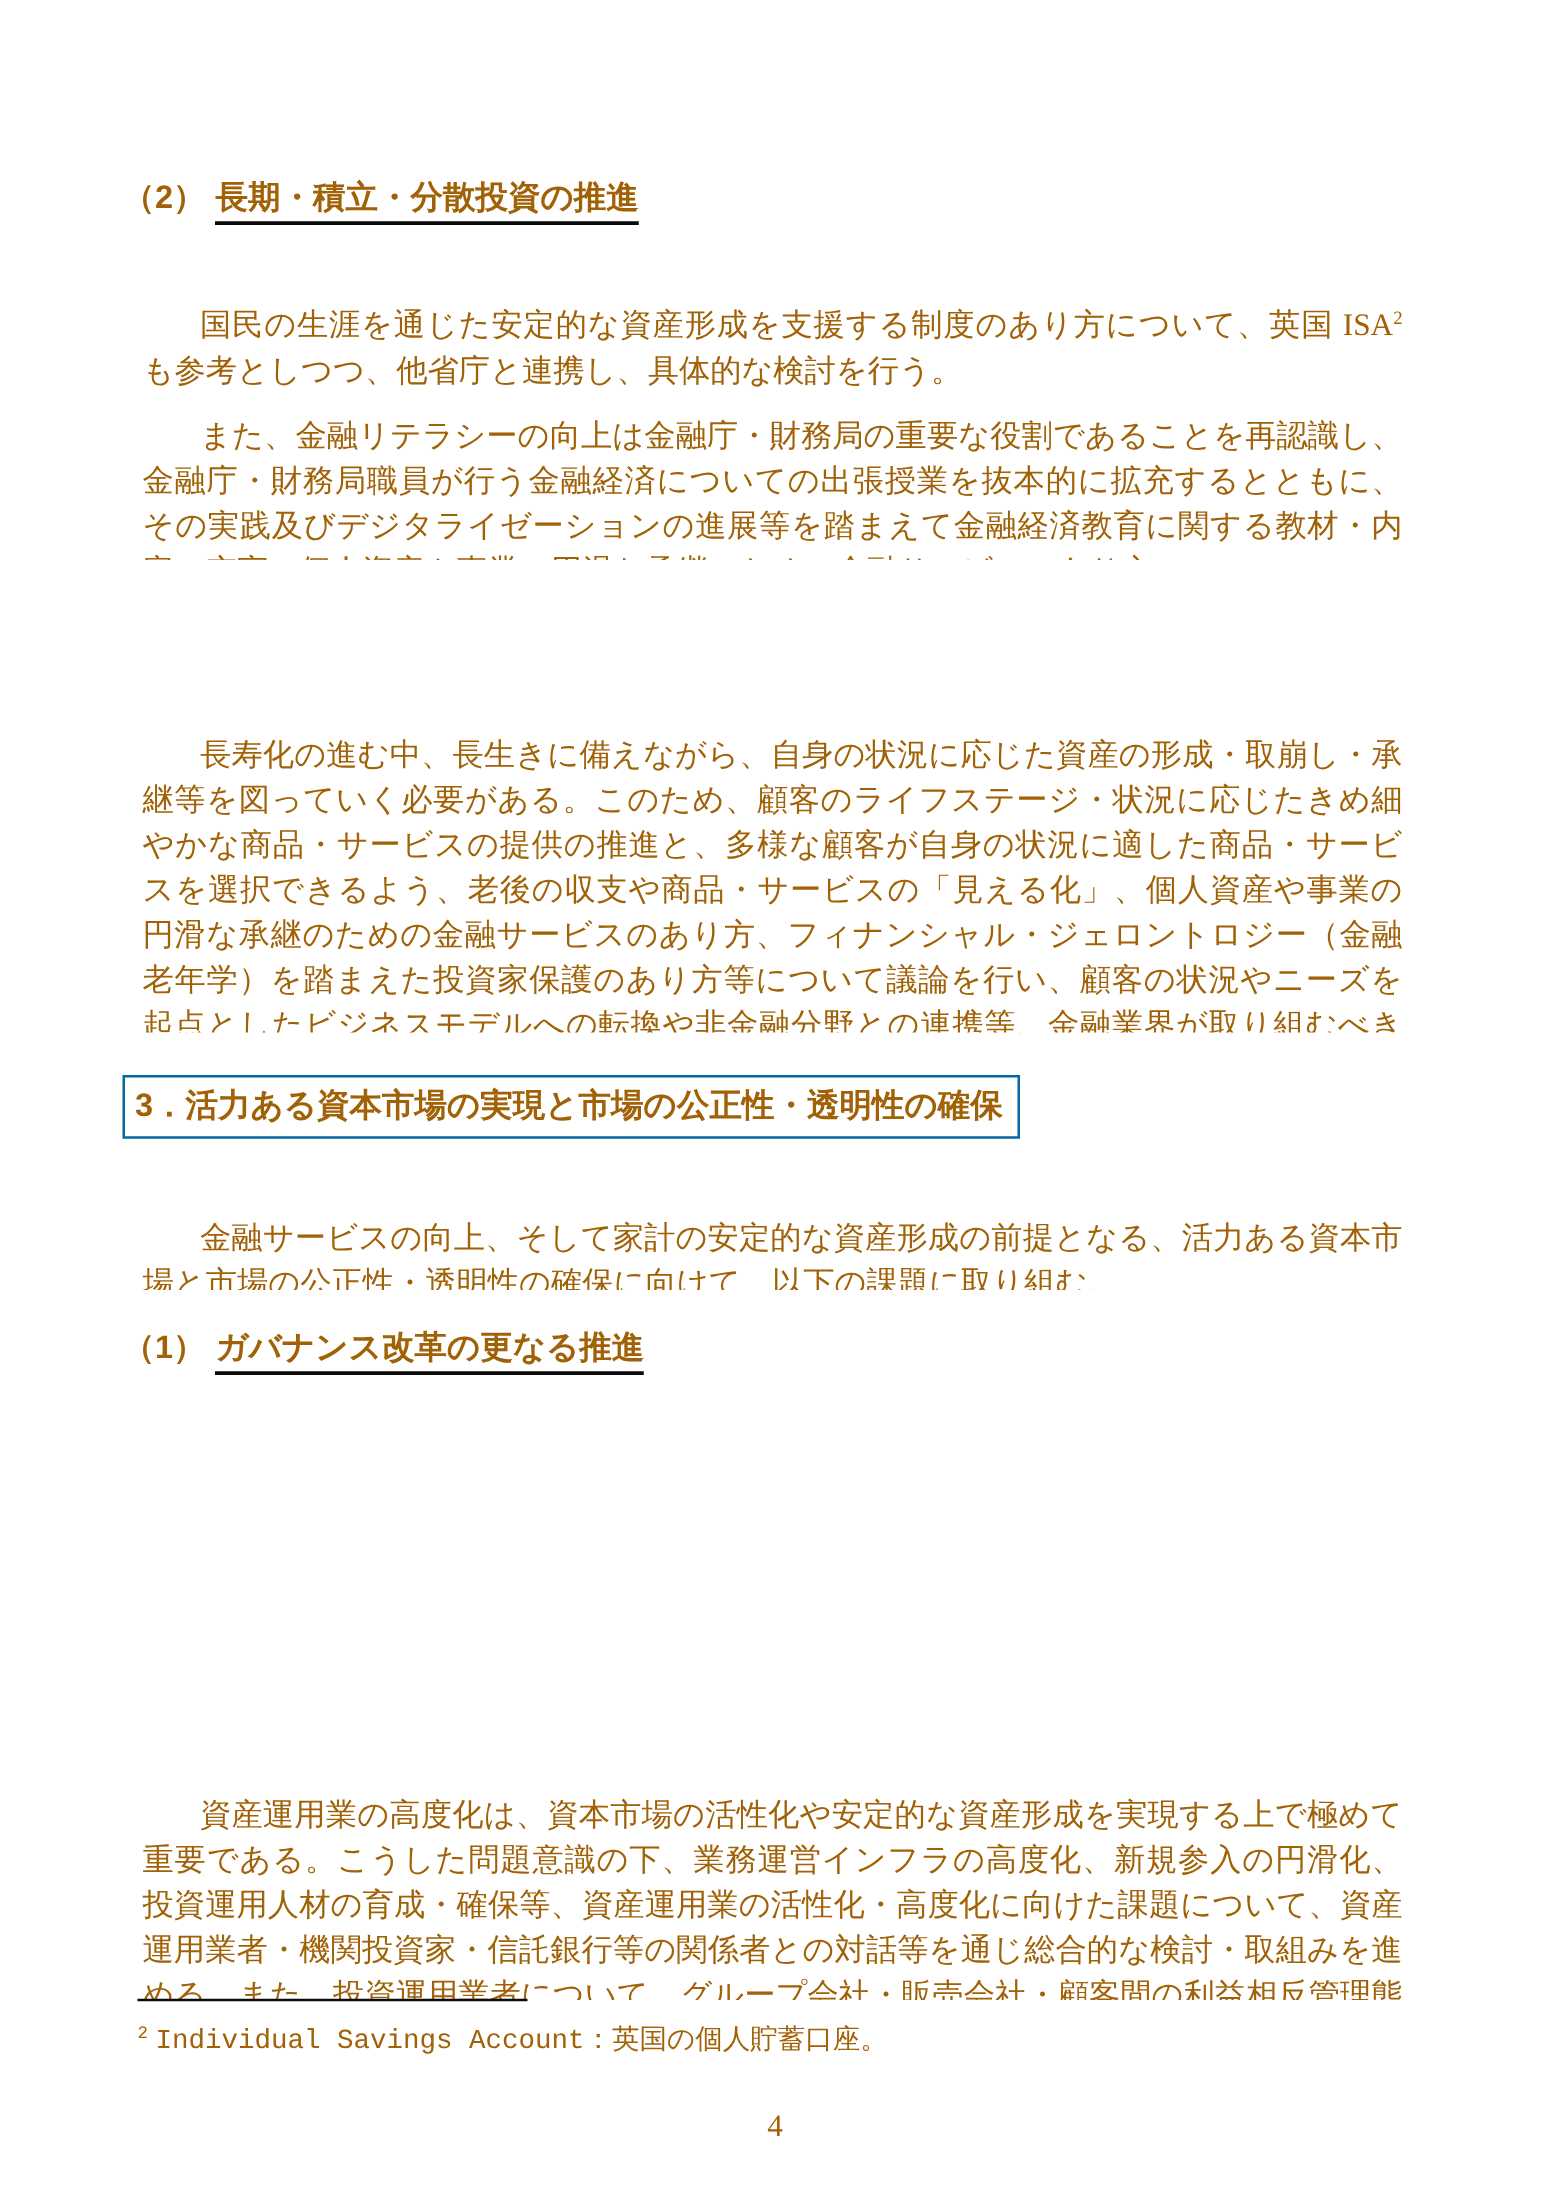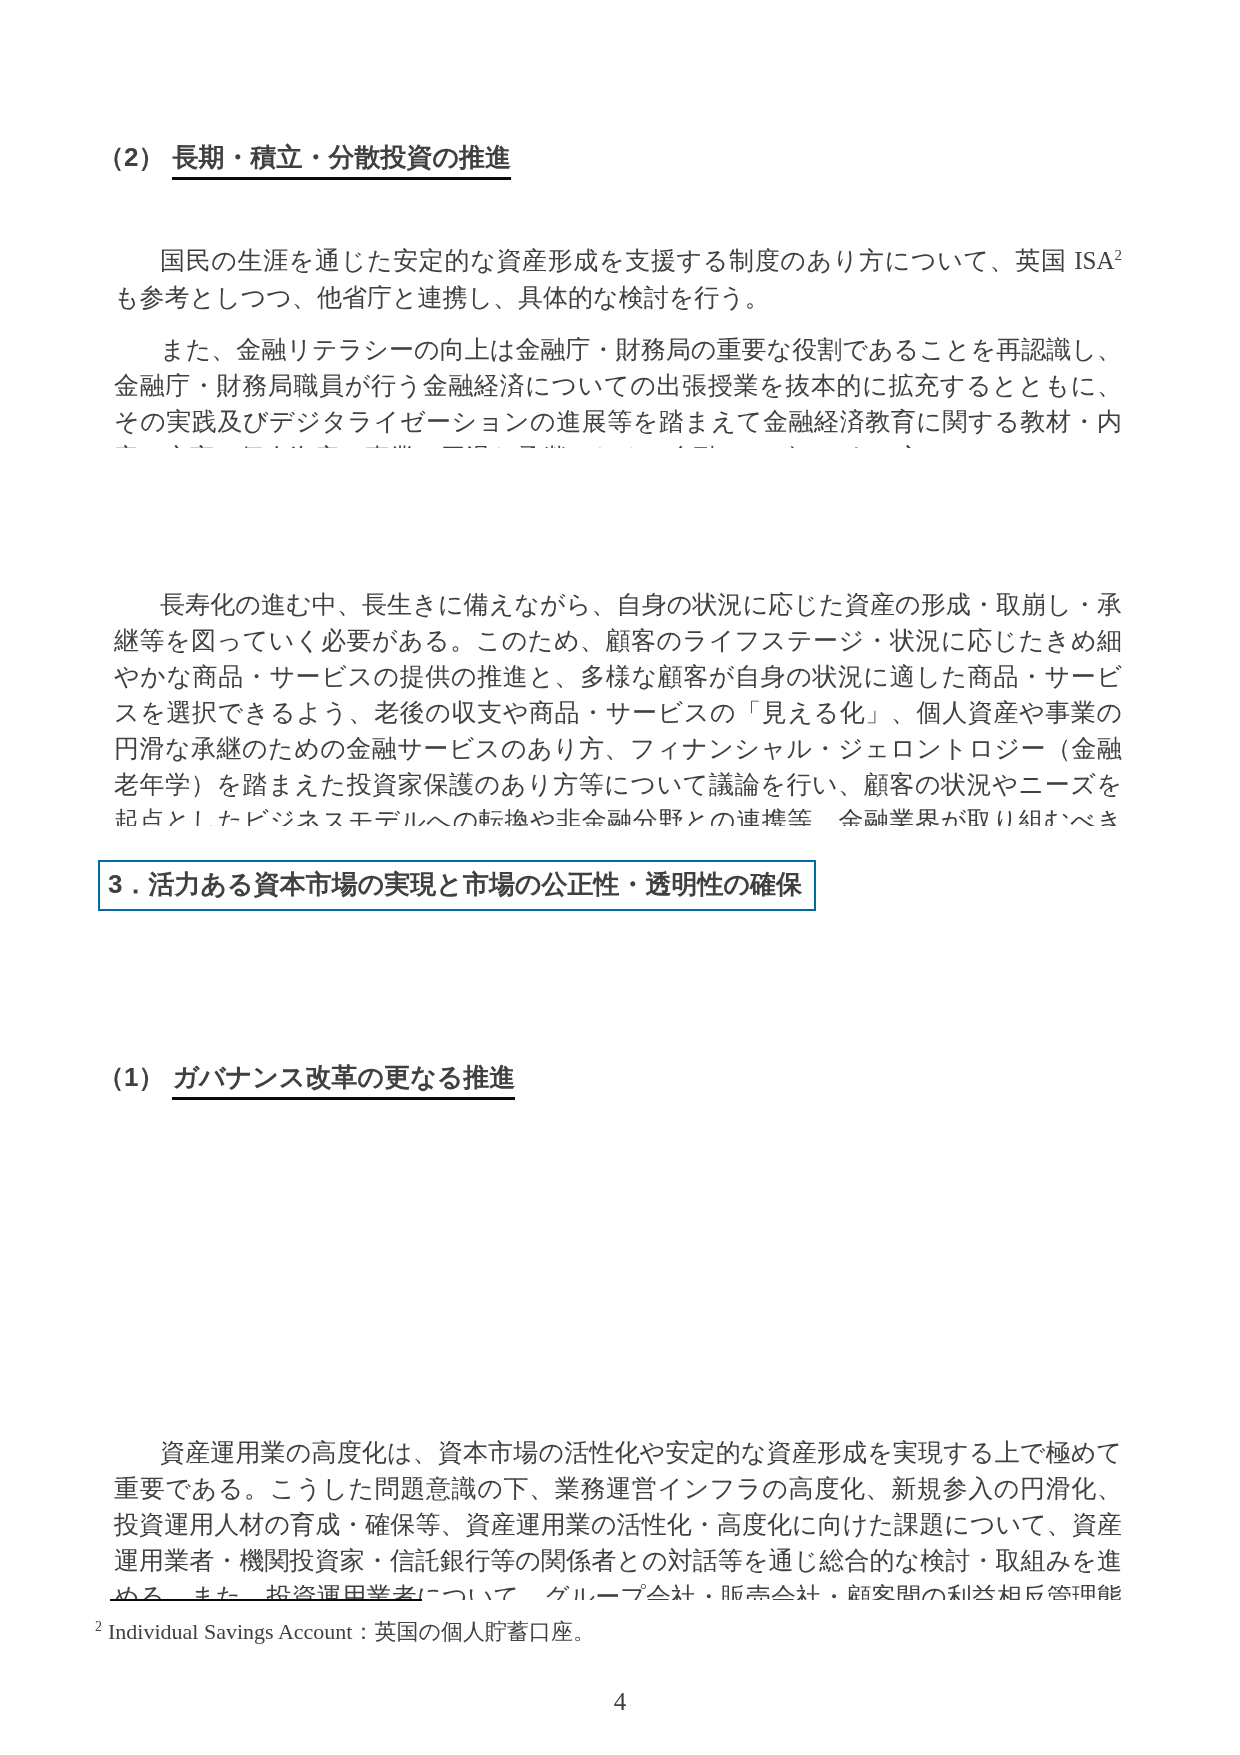--- a/index.html
+++ b/index.html
@@ -5,21 +5,21 @@
   html, body {
     margin: 0;
     padding: 0;
     background: #ffffff;
   }
   .page {
     position: relative;
     width: 1240px;
     height: 1755px;
     background: #ffffff;
-    color: #404040;
+    color: #a16207;
     font-family: "Liberation Sans", "DejaVu Sans", sans-serif;
     overflow: hidden;
   }
   .block {
     position: absolute;
     left: 98px;
     width: 1040px;
   }
   .body-text {
     font-size: 25px;
@@ -63,25 +63,25 @@
   }
   .footnote-rule {
     position: absolute;
     left: 110px;
     width: 312px;
     height: 2px;
     background: #0a0a0a;
   }
   .footnote {
     position: absolute;
-    left: 95px;
+    left: 110px;
     width: 1020px;
     font-size: 22px;
     line-height: 30px;
-    font-family: Liberation Serif, serif;
+    font-family: Liberation Mono, monospace;
   }
   .footnote .fn-marker {
     font-size: 14px;
     vertical-align: 8px;
     margin-right: 6px;
   }
   .page-number {
     position: absolute;
     left: 0;
     width: 1240px;
@@ -104,20 +104,23 @@
     <p>また、金融リテラシーの向上は金融庁・財務局の重要な役割であることを再認識し、金融庁・財務局職員が行う金融経済についての出張授業を抜本的に拡充するとともに、その実践及びデジタライゼーションの進展等を踏まえて金融経済教育に関する教材・内容の充実、個人資産や事業の円滑な承継のための金融サービスのあり方。</p>
   </div>
 
 
   <div class="block body-text" style="top:570px; height:256px;">
     <p>長寿化の進む中、長生きに備えながら、自身の状況に応じた資産の形成・取崩し・承継等を図っていく必要がある。このため、顧客のライフステージ・状況に応じたきめ細やかな商品・サービスの提供の推進と、多様な顧客が自身の状況に適した商品・サービスを選択できるよう、老後の収支や商品・サービスの「見える化」、個人資産や事業の円滑な承継のための金融サービスのあり方、フィナンシャル・ジェロントロジー（金融老年学）を踏まえた投資家保護のあり方等について議論を行い、顧客の状況やニーズを起点としたビジネスモデルへの転換や非金融分野との連携等、金融業界が取り組むべき方向性と顧客が留意すべき事項についての原則等をとりまとめる。</p>
   </div>
 
   <div class="boxed-heading" style="top:860px;">3．活力ある資本市場の実現と市場の公正性・透明性の確保</div>
 
+  <div class="block body-text" style="top:956px; height:76px;">
+    <p>金融サービスの向上、そして家計の安定的な資産形成の前提となる、活力ある資本市場と市場の公正性・透明性の確保に向けて、以下の課題に取り組む。</p>
+  </div>
 
   <div class="block heading" style="top:1060px;">
     <span class="h-num">（1）</span><span class="h-title">ガバナンス改革の更なる推進</span>
   </div>
 
 
 
   <div class="block body-text" style="top:1418px; height:182px;">
     <p>資産運用業の高度化は、資本市場の活性化や安定的な資産形成を実現する上で極めて重要である。こうした問題意識の下、業務運営インフラの高度化、新規参入の円滑化、投資運用人材の育成・確保等、資産運用業の活性化・高度化に向けた課題について、資産運用業者・機関投資家・信託銀行等の関係者との対話等を通じ総合的な検討・取組みを進める。また、投資運用業者について、グループ会社・販売会社・顧客間の利益相反管理態勢、運用力を高めるためのガ</p>
   </div>

